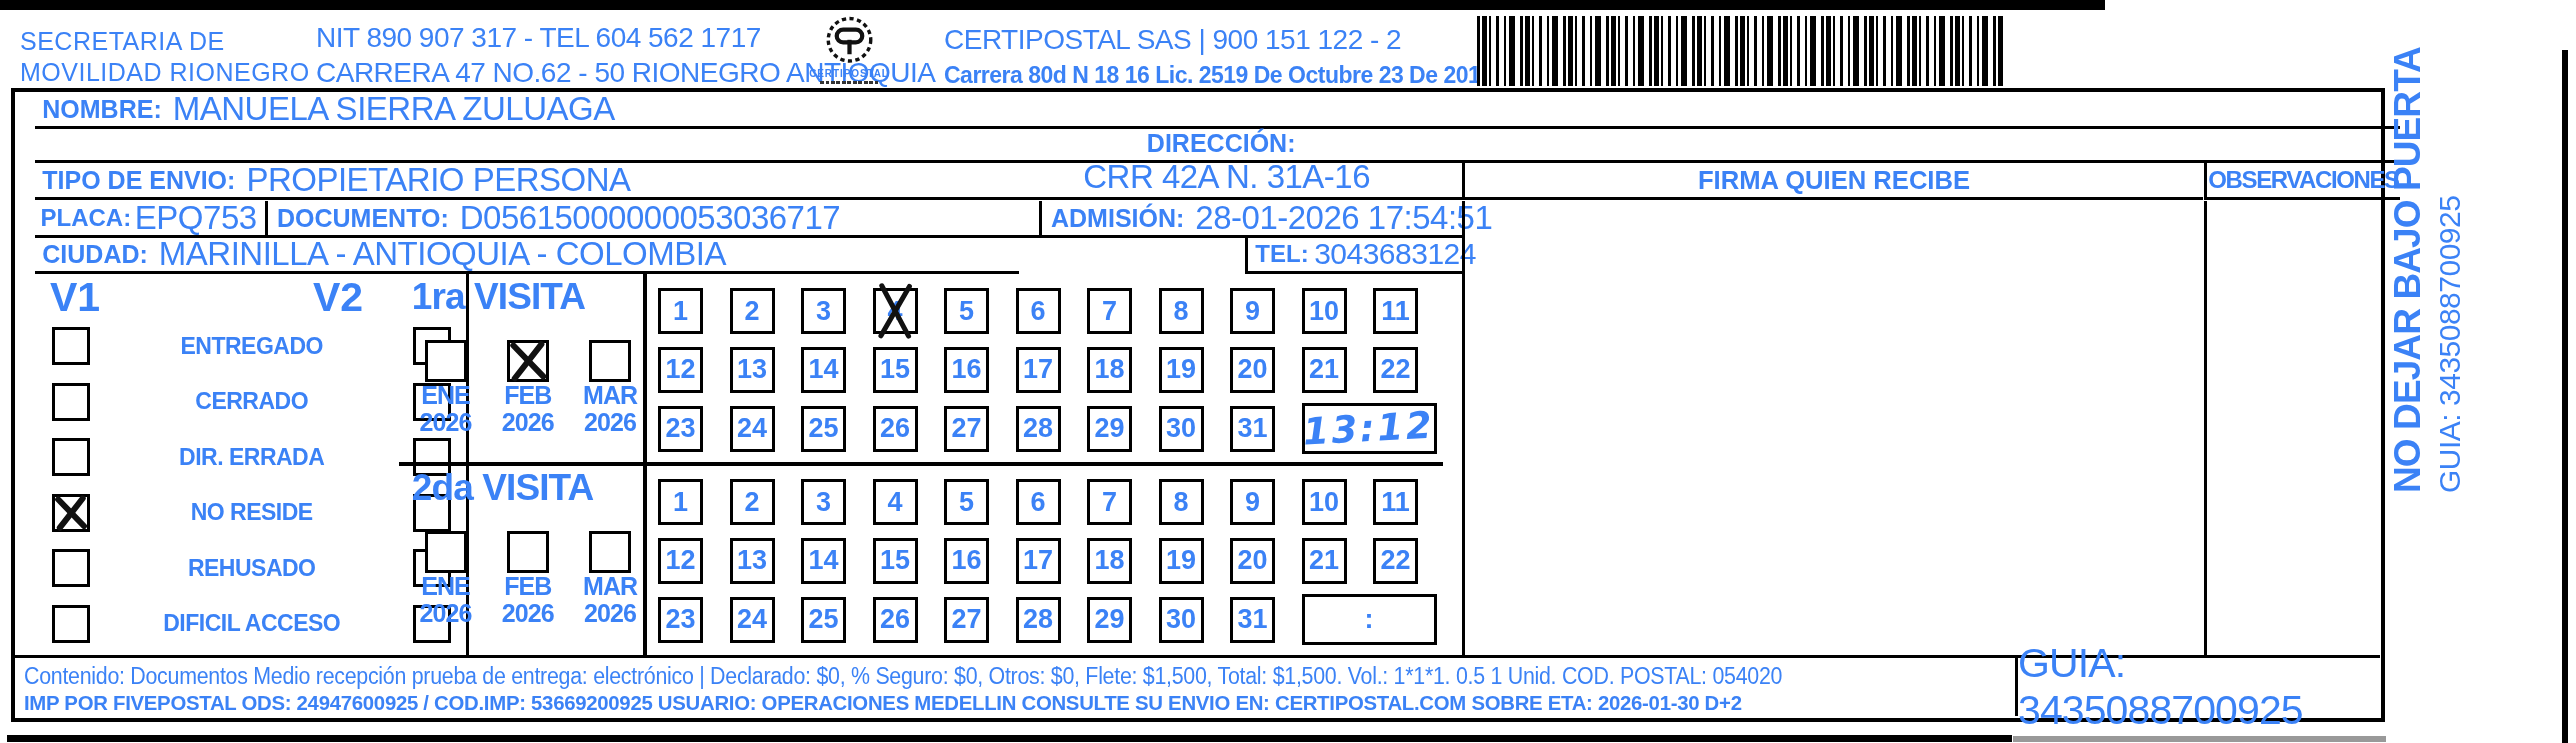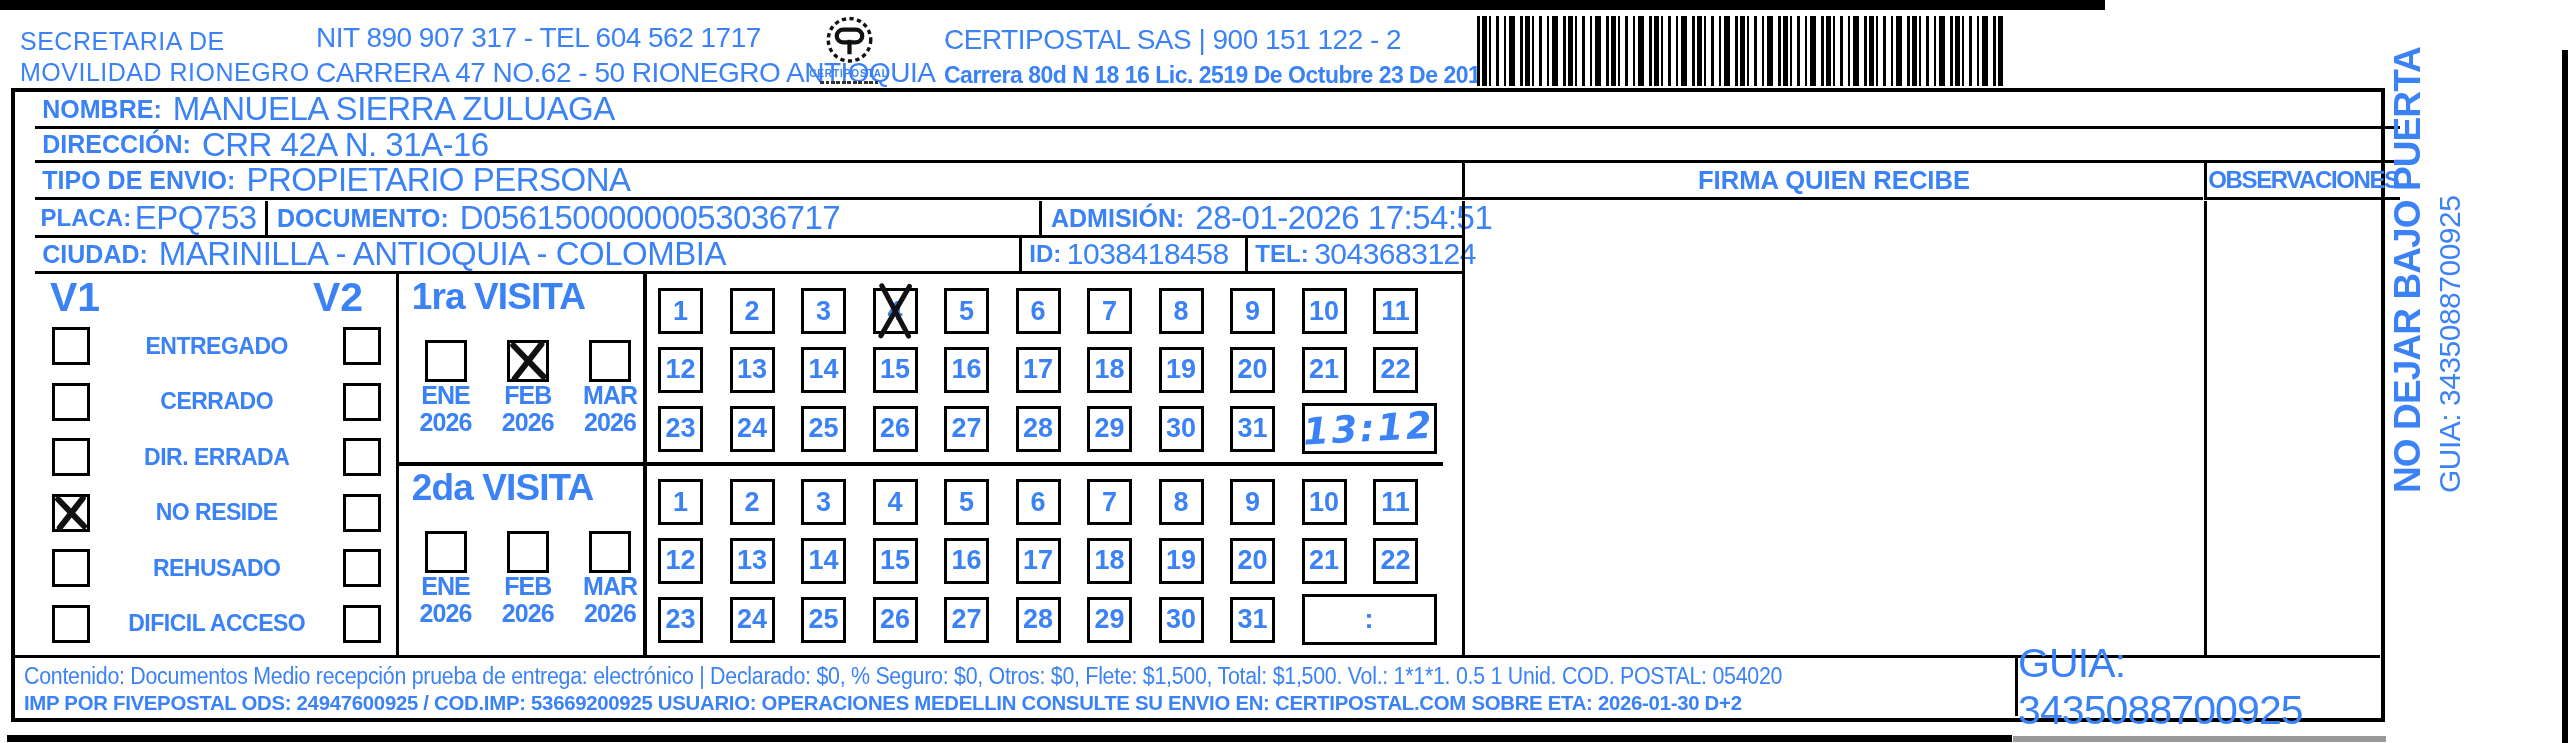--- a/index.html
+++ b/index.html
@@ -22,39 +22,39 @@
 
   
   .table { position:absolute; left:11px; top:88px; width:2374px; height:634px; border:4.6px solid #000; background:#fff; }
   .cell { position:absolute; display:flex; align-items:center; white-space:nowrap; overflow:visible;margin-left:20px; }
   .bb { border-bottom:3.7px solid #000; }
   .bl { border-left:3.7px solid #000; }
   .lbl { font-weight:bold; font-size:25px; flex:none; }
   .val { font-size:33px; letter-spacing:-0.5px; margin-left:11px; }
 
   .r-nombre   { left:0; top:0;   width:2365px; height:37px; padding-left:7.3px; }
-  .r-dir      { left:0; top:37px; width:2365px; height:34px; padding-left:7.3px; }
+  .r-dir      { left:0; top:37px; width:2365px; height:34px; padding-left:7.3px;flex-direction:column; }
   .c-tipo     { left:0; top:71px; width:1427px; height:37px; padding-left:7.3px; }
   .c-firma    { left:1427px; top:71px; width:741px; height:37px; justify-content:center; font-weight:bold; font-size:25.6px; }
   .c-obs      { left:2169px; top:71px; width:196px; height:37px; justify-content:center; font-weight:bold; font-size:24px; letter-spacing:-1.4px; }
   .c-placa    { left:0; top:109px; width:230px; height:37px; padding-left:5.5px; }
   .c-placa .lbl { font-size:24px; } .c-placa .val { margin-left:3.7px; }
   .c-doc      { left:230px; top:109px; width:774px; height:37px; padding-left:9px; }
   .c-adm      { left:1004px; top:109px; width:423px; height:37px; padding-left:9px; }
   .c-ciudad   { left:0; top:145px; width:984px; height:37px; padding-left:7.3px; }
   .c-id       { left:984px; top:145px; width:226px; height:37px; padding-left:7.3px; }
   .c-id .val, .c-tel .val { margin-left:5.5px; font-size:30px; }
   .c-tel      { left:1210px; top:145px; width:217px; height:37px; padding-left:7.3px; }
   .c-tel .lbl, .c-id .lbl { font-size:24px; }
 
   .sig-area   { left:1427px; top:109px; width:741px; height:455px; }
   .obs-area   { left:2169px; top:109px; width:196px; height:455px; }
 
   
-  .status-box { position:absolute; left:0; top:182px; width:384px; height:382px; border-right:3.7px solid #000; }
+  .status-box { position:absolute; left:0; top:182px; width:454px; height:382px; border-right:3.7px solid #000; }
   .v-lbl { position:absolute; top:0; font-size:41px; font-weight:bold; }
   .v-lbl.v1 { left:35px; } .v-lbl.v2 { left:298px; }
   .status-rows { position:absolute; left:0; top:49px; width:100%; height:329px; display:flex; flex-direction:column; justify-content:space-between; padding-bottom:5.5px; }
   .srow { display:flex; align-items:center; height:46px; }
   .cb { position:relative; width:38px; height:38px; border:3.7px solid #000; flex:none; background:#fff; }
   .srow .cb.left { margin-left:37px; } .srow .cb.right { margin-right:14.6px; }
   .slabel { flex:1; text-align:center; font-weight:bold; font-size:23px; letter-spacing:-0.5px; }
   .cb.checked::before, .cb.checked::after { content:""; position:absolute; left:50%; top:50%; width:5.5px; height:135%; background:#111; border-radius:2.7px; }
   .cb.checked::before { transform:translate(-50%,-50%) rotate(38deg); }
   .cb.checked::after  { transform:translate(-50%,-50%) rotate(-44deg); }
@@ -152,24 +152,20 @@
       <span class="val">D05615000000053036717</span>
     </div>
     <div class="cell c-adm bl bb">
       <span class="lbl">ADMISIÓN:</span>
       <span class="val">28-01-2026 17:54:51</span>
     </div>
 
     <div class="cell c-ciudad bb">
       <span class="lbl">CIUDAD:</span>
       <span class="val">MARINILLA - ANTIOQUIA - COLOMBIA</span>
-    </div>
-    <div class="cell c-id bl bb">
-      <span class="lbl">ID:</span>
-      <span class="val">1038418458</span>
     </div>
     <div class="cell c-tel bl bb">
       <span class="lbl">TEL:</span>
       <span class="val">3043683124</span>
     </div>
 
     <div class="cell sig-area bl"></div>
     <div class="cell obs-area bl"></div>
 
     <div class="status-box">

